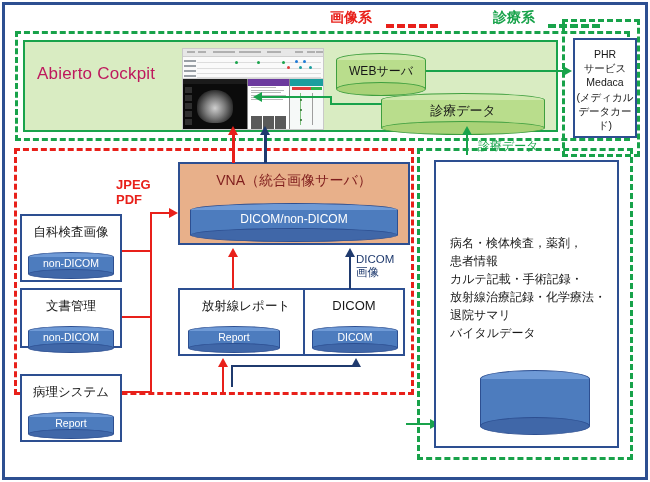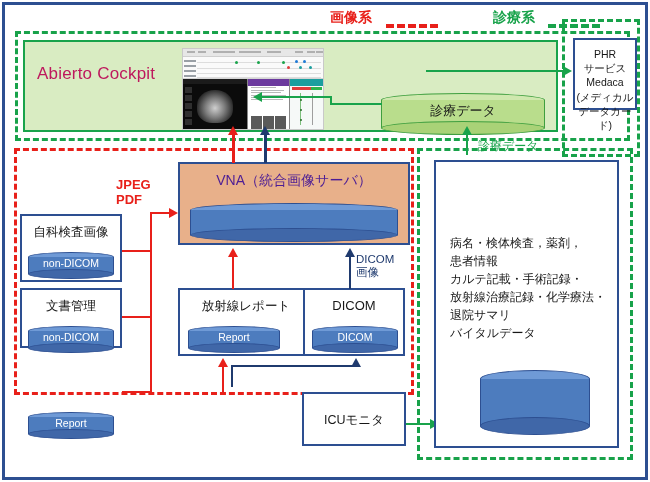--- a/index.html
+++ b/index.html
@@ -104,21 +104,21 @@
   .cyl-green .body { background:#b9dd8c; border-left:1px solid #3f9f3f; border-right:1px solid #3f9f3f; }
   .cyl-green .top  { background:#cfe8ae; border:1px solid #3f9f3f; }
   .cyl-green .bot  { background:#a9d277; border:1px solid #3f9f3f; }
   .cyl-green .lbl  { color:#171717; }
 
   
   .vna {
     position:absolute; left:178px; top:162px; width:232px; height:83px;
     border:2px solid #2d4f91; background:#e8b08a;
   }
-  .vna-title { position:absolute; left:0; right:0; top:8px; text-align:center; font-size:14px; color:#4c1d95;}
+  .vna-title { position:absolute; left:0; right:0; top:8px; text-align:center; font-size:14px; color:#7f1d1d;}
 
   
   .ln { position:absolute; }
   .ln-r { background:#e8201a; }
   .ln-n { background:#1f3a6e; }
   .ln-g { background:#19a34b; }
   .arrow { position:absolute; width:0; height:0; }
   .ar-up-r   { border-left:5px solid transparent; border-right:5px solid transparent; border-bottom:9px solid #e8201a; }
   .ar-up-n   { border-left:5px solid transparent; border-right:5px solid transparent; border-bottom:9px solid #1f3a6e; }
   .ar-up-g   { border-left:5px solid transparent; border-right:5px solid transparent; border-bottom:9px solid #19a34b; }
@@ -219,55 +219,62 @@
           <div class="chart-bar2"></div>
         <div class="chart-line"></div>
           <div class="chart-line2"></div>
         <i class="chart-dot" style="left:29%; top:20px;"></i>
         <i class="chart-dot" style="left:29%; top:30px;"></i>
         <i class="chart-dot" style="left:29%; top:40px;"></i>
       </div>
     </div>
   </div>
 
+  <div class="cyl cyl-green" style="left:336px; top:53px; width:90px; height:36px;">
+    <div class="top"></div>
+      <div class="body"></div>
+      <div class="bot"></div>
+    <div class="lbl" style="font-size:12px;">WEBサーバ</div>
+  </div>
 
   <div class="cyl cyl-green" style="left:381px; top:93px; width:164px; height:35px;">
     <div class="top"></div>
       <div class="body"></div>
       <div class="bot"></div>
     <div class="lbl" style="font-size:13px;">診療データ</div>
   </div>
 
   <div class="ln ln-g" style="left:330px; top:103px; width:52px; height:2px;"></div>
   <div class="ln ln-g" style="left:330px; top:97px; width:2px; height:8px;"></div>
   <div class="ln ln-g" style="left:262px; top:96px; width:70px; height:2px;"></div>
   <div class="arrow ar-left-g" style="left:253px; top:92px;"></div>
 
   <div class="ln ln-g" style="left:426px; top:70px; width:139px; height:2px;"></div>
   <div class="arrow ar-right-g" style="left:563px; top:66px;"></div>
 
-  <div class="box" style="left:573px; top:38px; width:64px; height:72px;">
+  <div class="box" style="left:573px; top:38px; width:64px; height:100px;">
     <div class="lbl-free" style="left:0; right:0; top:7px; text-align:center; font-size:10.5px; line-height:1.35; color:#171717;">PHR
 サービス
 Medaca
 (メディカル
 データカード)</div>
   </div>
 
   <div class="lbl-free lbl-green" style="left:478px; top:140px; font-size:12px;">診療データ</div>
   <div class="ln ln-g" style="left:466px; top:133px; width:2px; height:22px;"></div>
   <div class="arrow ar-up-g" style="left:462px; top:126px;"></div>
 
   <div class="vna">
     <div class="vna-title">VNA（統合画像サーバ）</div>
   </div>
   <div class="cyl cyl-blue" style="left:190px; top:203px; width:208px; height:32px;">
     <div class="top"></div>
       <div class="body"></div>
       <div class="bot"></div>
+    <div class="lbl" style="font-size:12px;">DICOM/non-DICOM</div>
   </div>
 
   <div class="ln ln-r" style="left:232px; top:133px; width:3px; height:30px;"></div>
   <div class="arrow ar-up-r" style="left:228px; top:126px;"></div>
   <div class="ln ln-n" style="left:264px; top:133px; width:3px; height:30px;"></div>
   <div class="arrow ar-up-n" style="left:260px; top:126px;"></div>
 
   <div class="lbl-free lbl-red" style="left:116px; top:178px; font-size:13px; font-weight:bold;">JPEG
 PDF</div>
   <div class="ln ln-r" style="left:150px; top:212px; width:2px; height:180px;"></div>
@@ -290,20 +297,23 @@
   <div class="box" style="left:20px; top:288px; width:102px; height:60px;font-family:Liberation Serif, serif;">
     <div class="box-title" style="top:8px; font-size:12.5px;">文書管理</div>
   </div>
   <div class="cyl cyl-blue" style="left:28px; top:326px; width:86px; height:22px;">
     <div class="top" style="height:10px;"></div>
       <div class="body" style="top:5px;"></div>
       <div class="bot" style="height:10px; bottom:-5px;"></div>
     <div class="lbl" style="font-size:10.5px;">non-DICOM</div>
   </div>
 
+  <div class="box" style="left:20px; top:374px; width:102px; height:68px;">
+    <div class="box-title" style="top:8px; font-size:12.5px;">病理システム</div>
+  </div>
   <div class="cyl cyl-blue" style="left:28px; top:412px; width:86px; height:22px;">
     <div class="top" style="height:10px;"></div>
       <div class="body" style="top:5px;"></div>
       <div class="bot" style="height:10px; bottom:-5px;"></div>
     <div class="lbl" style="font-size:10.5px;">Report</div>
   </div>
 
   <div class="box" style="left:178px; top:288px; width:136px; height:68px;">
     <div class="box-title" style="top:8px; font-size:12.5px;">放射線レポート</div>
   </div>
@@ -325,23 +335,20 @@
   </div>
 
   <div class="ln ln-r" style="left:232px; top:255px; width:2px; height:34px;"></div>
   <div class="arrow ar-up-r" style="left:228px; top:248px;"></div>
 
   <div class="ln ln-n" style="left:349px; top:255px; width:2px; height:34px;"></div>
   <div class="arrow ar-up-n" style="left:345px; top:248px;"></div>
   <div class="lbl-free lbl-navy" style="left:356px; top:253px; font-size:11.5px;">DICOM
 画像</div>
 
-  <div class="box" style="left:302px; top:392px; width:104px; height:54px;">
-    <div class="box-title" style="top:18px; font-size:12.5px;">ICUモニタ</div>
-  </div>
 
   <div class="ln ln-r" style="left:222px; top:365px; width:2px; height:28px;"></div>
   <div class="arrow ar-up-r" style="left:218px; top:358px;"></div>
 
   <div class="ln ln-n" style="left:231px; top:365px; width:2px; height:22px;"></div>
   <div class="ln ln-n" style="left:231px; top:365px; width:126px; height:2px;"></div>
   <div class="ln ln-n" style="left:355px; top:365px; width:2px; height:2px;"></div>
   <div class="arrow ar-up-n" style="left:351px; top:358px;"></div>
 
   <div class="ln ln-g" style="left:406px; top:423px; width:26px; height:2px;"></div>

